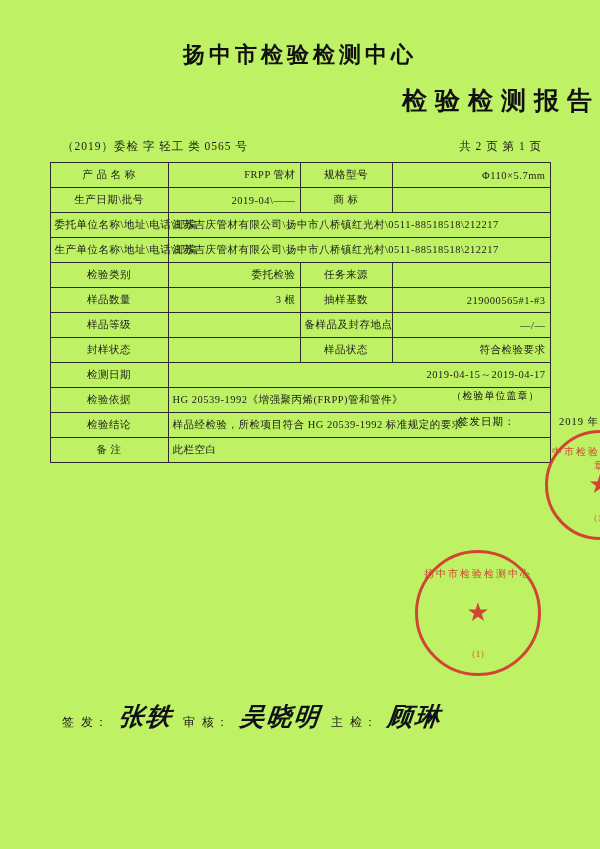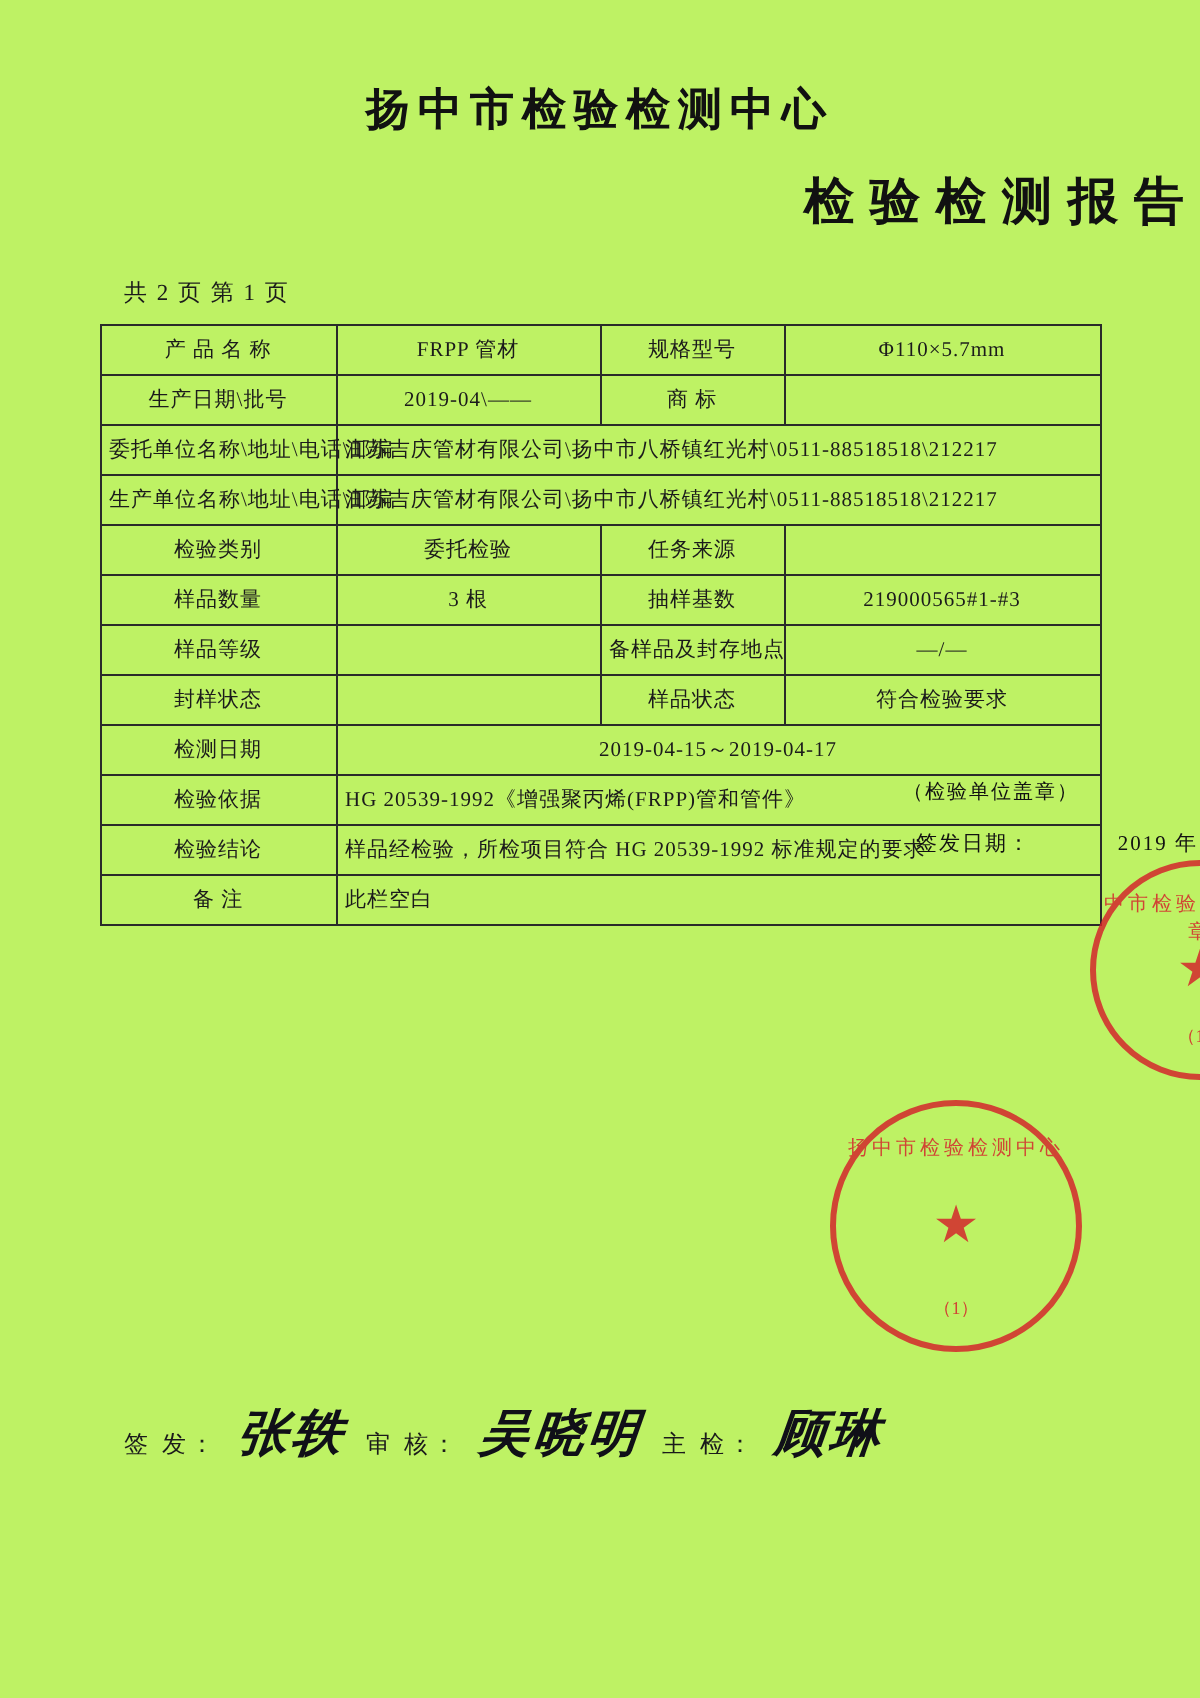--- a/index.html
+++ b/index.html
@@ -62,21 +62,21 @@
     height: 24px;
     vertical-align: middle;
     letter-spacing: 0.5px;
   }
   td.label {
     text-align: center;
     letter-spacing: 2px;
     white-space: nowrap;
   }
   td.value {
-    text-align: center;
+    text-align: right;
   }
   td.value-left {
     text-align: left;
     padding-left: 10px;
   }
   td.tall { height: 42px; }
   td.tall2 { height: 58px; }
   td.tall3 { height: 92px; }
 
   
@@ -166,20 +166,21 @@
 </style>
 </head>
 <body>
 
 <div class="page">
 
   <div class="title-main">扬中市检验检测中心</div>
   <div class="title-sub">检验检测报告</div>
 
   <div class="meta-row">
+    <div class="meta-left">（2019）委检 字 轻工 类 0565 号</div>
     <div class="meta-right">共 2 页 第 1 页</div>
   </div>
 
   <table class="report">
     <colgroup>
       <col style="width:118px">
       <col style="width:132px">
       <col style="width:92px">
       <col style="width:158px">
     </colgroup>

